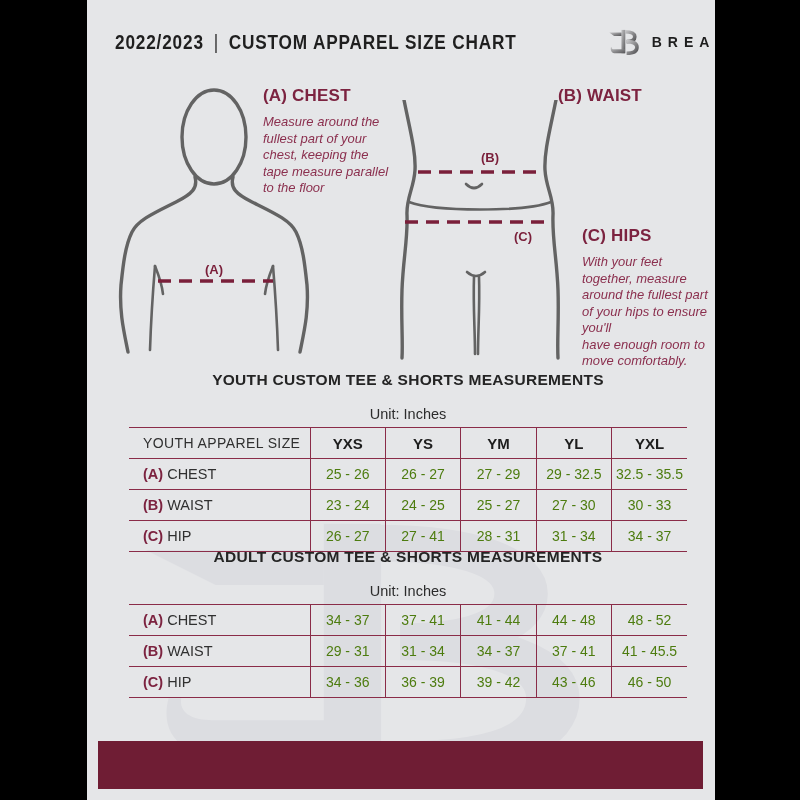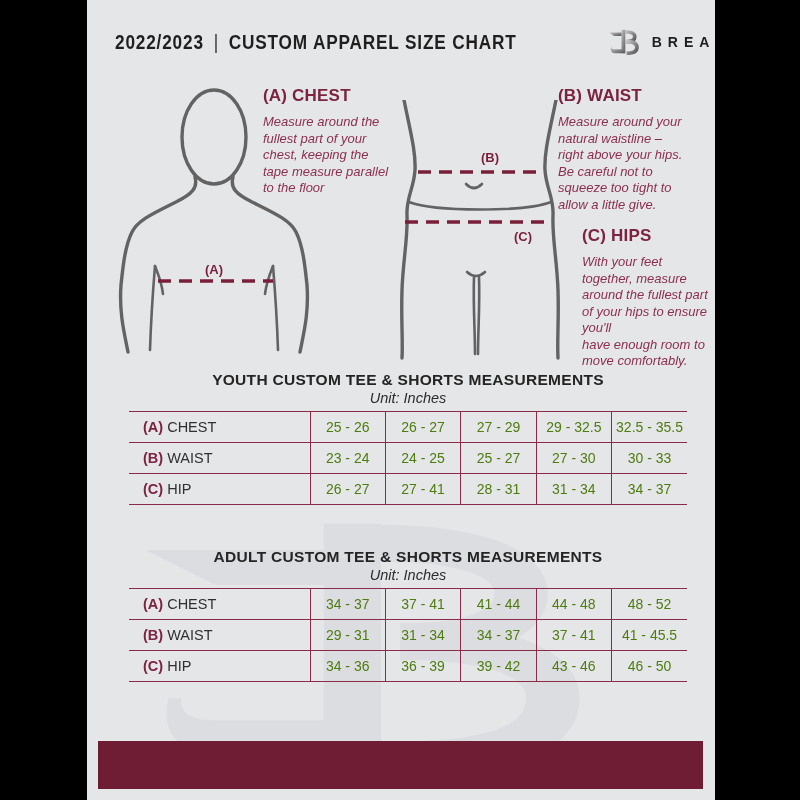--- a/index.html
+++ b/index.html
@@ -28,21 +28,21 @@
   .fig-thin{fill:none;stroke:var(--figure-stroke);stroke-width:2.6;stroke-linecap:round;}
   .dashline{fill:none;stroke:var(--dash);stroke-width:3.4;stroke-dasharray:13 8;}
   .fig-label{fill:var(--dash);font-family:"Liberation Sans",sans-serif;font-weight:bold;font-size:13px;}
   .guide-block{position:absolute;z-index:2;}
   .guide-block h3{font-size:17px;font-weight:bold;color:var(--maroon);margin-bottom:8px;letter-spacing:0.2px;}
   .guide-block p{font-style:italic;font-size:13px;line-height:16.5px;color:var(--maroon-body);white-space:pre-line;}
 
   
   .size-section{position:absolute;left:0;right:0;text-align:center;padding-left:14px;}
   .section-title{font-weight:bold;font-size:15.5px;color:#242424;letter-spacing:0.3px;line-height:19px;}
-  .section-unit{font-style:italic;font-size:14.5px;color:#2c2c2c;line-height:18px;margin-bottom:4px;}
+  .section-unit{font-size:14.5px;color:#2c2c2c;line-height:18px;margin-bottom:4px;margin-top:16px;}
   table{border-collapse:collapse;width:558px;margin:0 auto;background:transparent;table-layout:fixed;}
   col.label-col{width:181px;}
   tr{height:31px;}
   th,td{border-top:1.6px solid var(--table-line);border-bottom:1.6px solid var(--table-line);
     font-size:14px;color:#4d7c0f;text-align:center;vertical-align:middle;background:transparent;}
   th.size-h{font-weight:bold;font-size:15px;color:#1d1d1d;}
   th.label-h{font-weight:normal;font-size:14px;color:#303030;text-align:left;padding-left:14px;letter-spacing:0.4px;}
   td.row-label{text-align:left;padding-left:14px;font-size:14.5px;color:#303030;}
   td.row-label b{color:var(--maroon);font-weight:bold;}
   th + th, td + td{border-left:1.6px solid var(--table-line);}
@@ -121,26 +121,20 @@
     <div class="guide-block" style="left:176px;top:86px;width:158px;">
       <h3>(A) CHEST</h3>
       <p>Measure around the
 fullest part of your
 chest, keeping the
 tape measure parallel
 to the floor</p>
     </div>
     <div class="guide-block" style="left:471px;top:86px;width:152px;">
       <h3>(B) WAIST</h3>
-      <p>Measure around your
-natural waistline –
-right above your hips.
-Be careful not to
-squeeze too tight to
-allow a little give.</p>
     </div>
     <div class="guide-block" style="left:471px;top:226px;width:158px;margin-left:24px;">
       <h3>(C) HIPS</h3>
       <p>With your feet
 together, measure
 around the fullest part
 of your hips to ensure
 you'll
 have enough room to
 move comfortably.</p>
@@ -152,20 +146,28 @@
       <table>
         <colgroup>
             <col class="label-col">
             <col>
             <col>
             <col>
             <col>
             <col>
           </colgroup>
         <tbody>
+            <tr>
+          <th class="label-h">YOUTH APPAREL SIZE</th>
+          <th class="size-h">YXS</th>
+          <th class="size-h">YS</th>
+          <th class="size-h">YM</th>
+          <th class="size-h">YL</th>
+          <th class="size-h">YXL</th>
+        </tr>
         <tr>
           <td class="row-label"><b>(A)</b> <span>CHEST</span></td>
           <td>25 - 26</td>
           <td>26 - 27</td>
           <td>27 - 29</td>
           <td>29 - 32.5</td>
           <td>32.5 - 35.5</td>
         </tr>
         <tr>
           <td class="row-label"><b>(B)</b> <span>WAIST</span></td>

